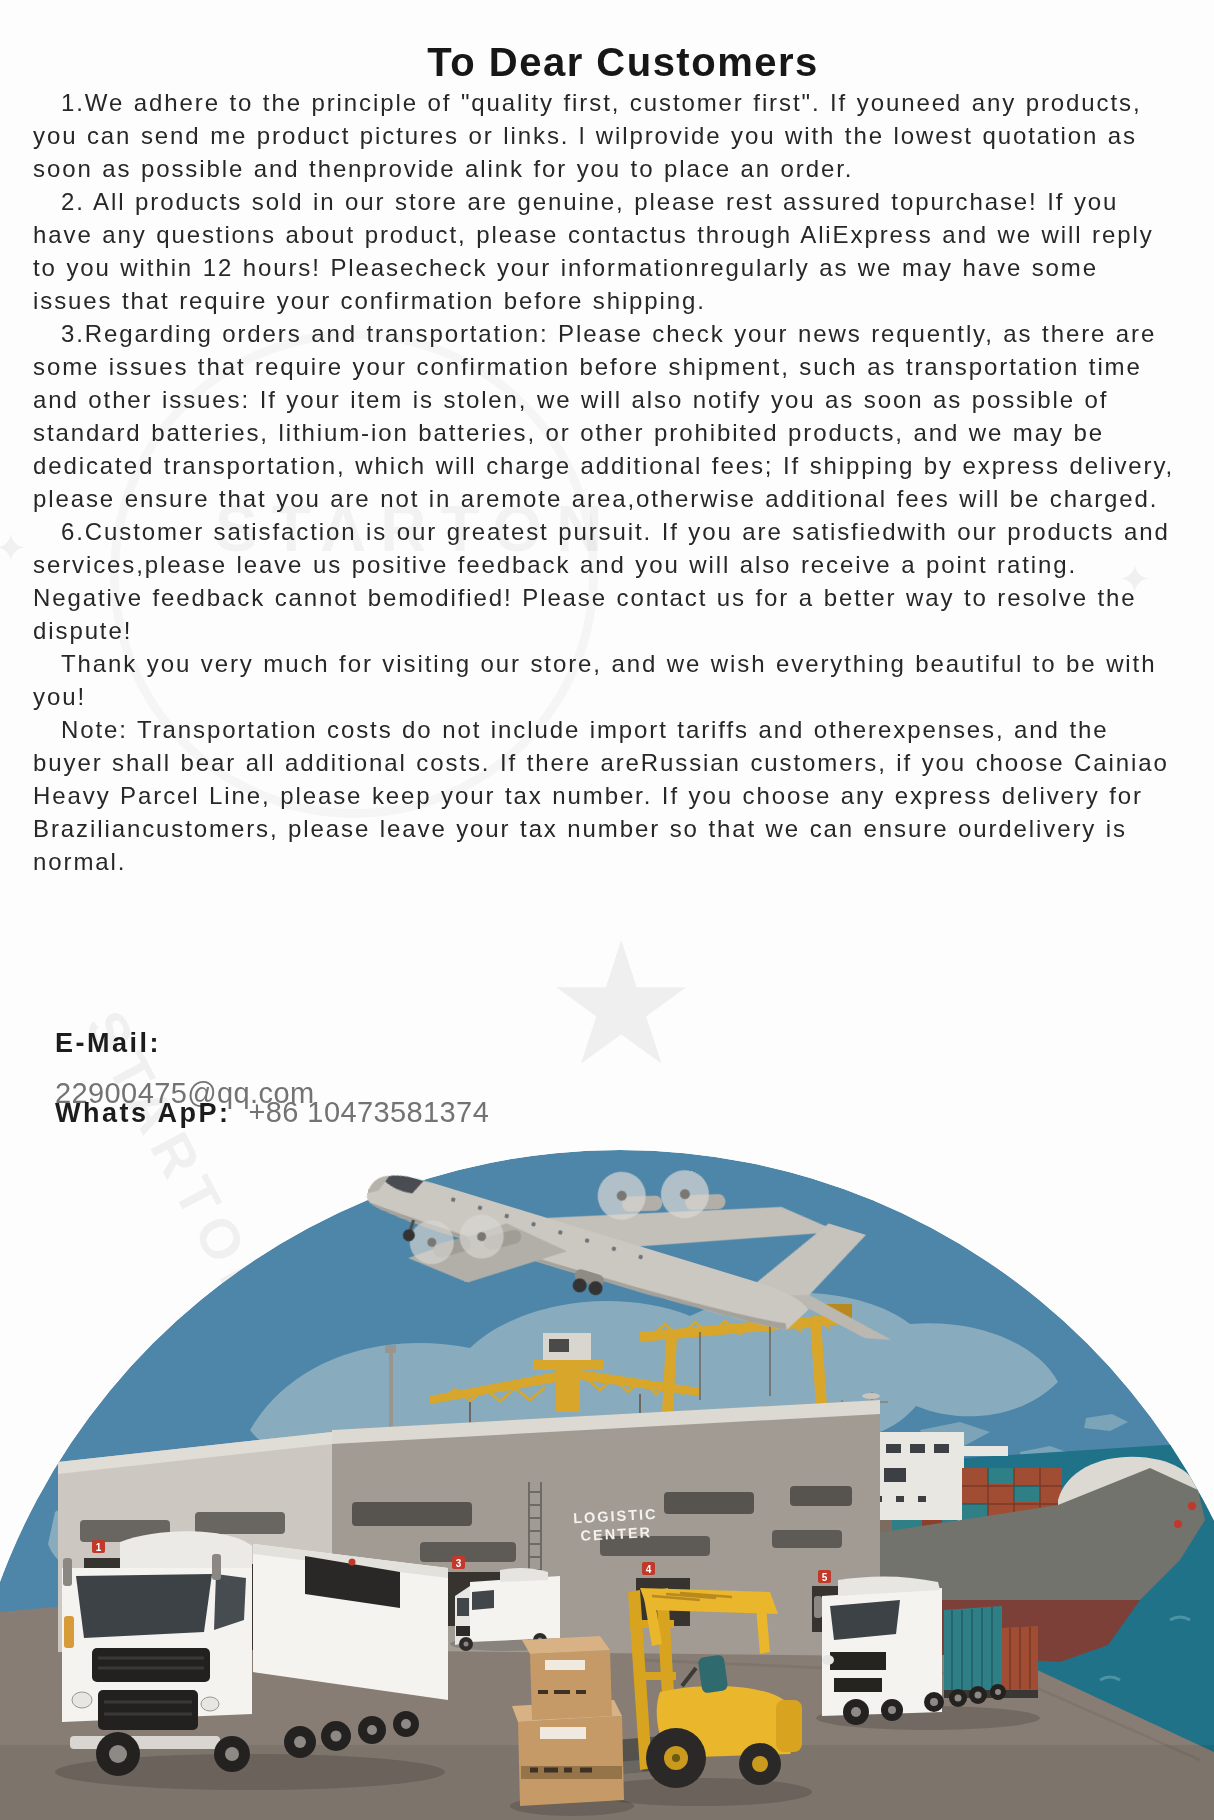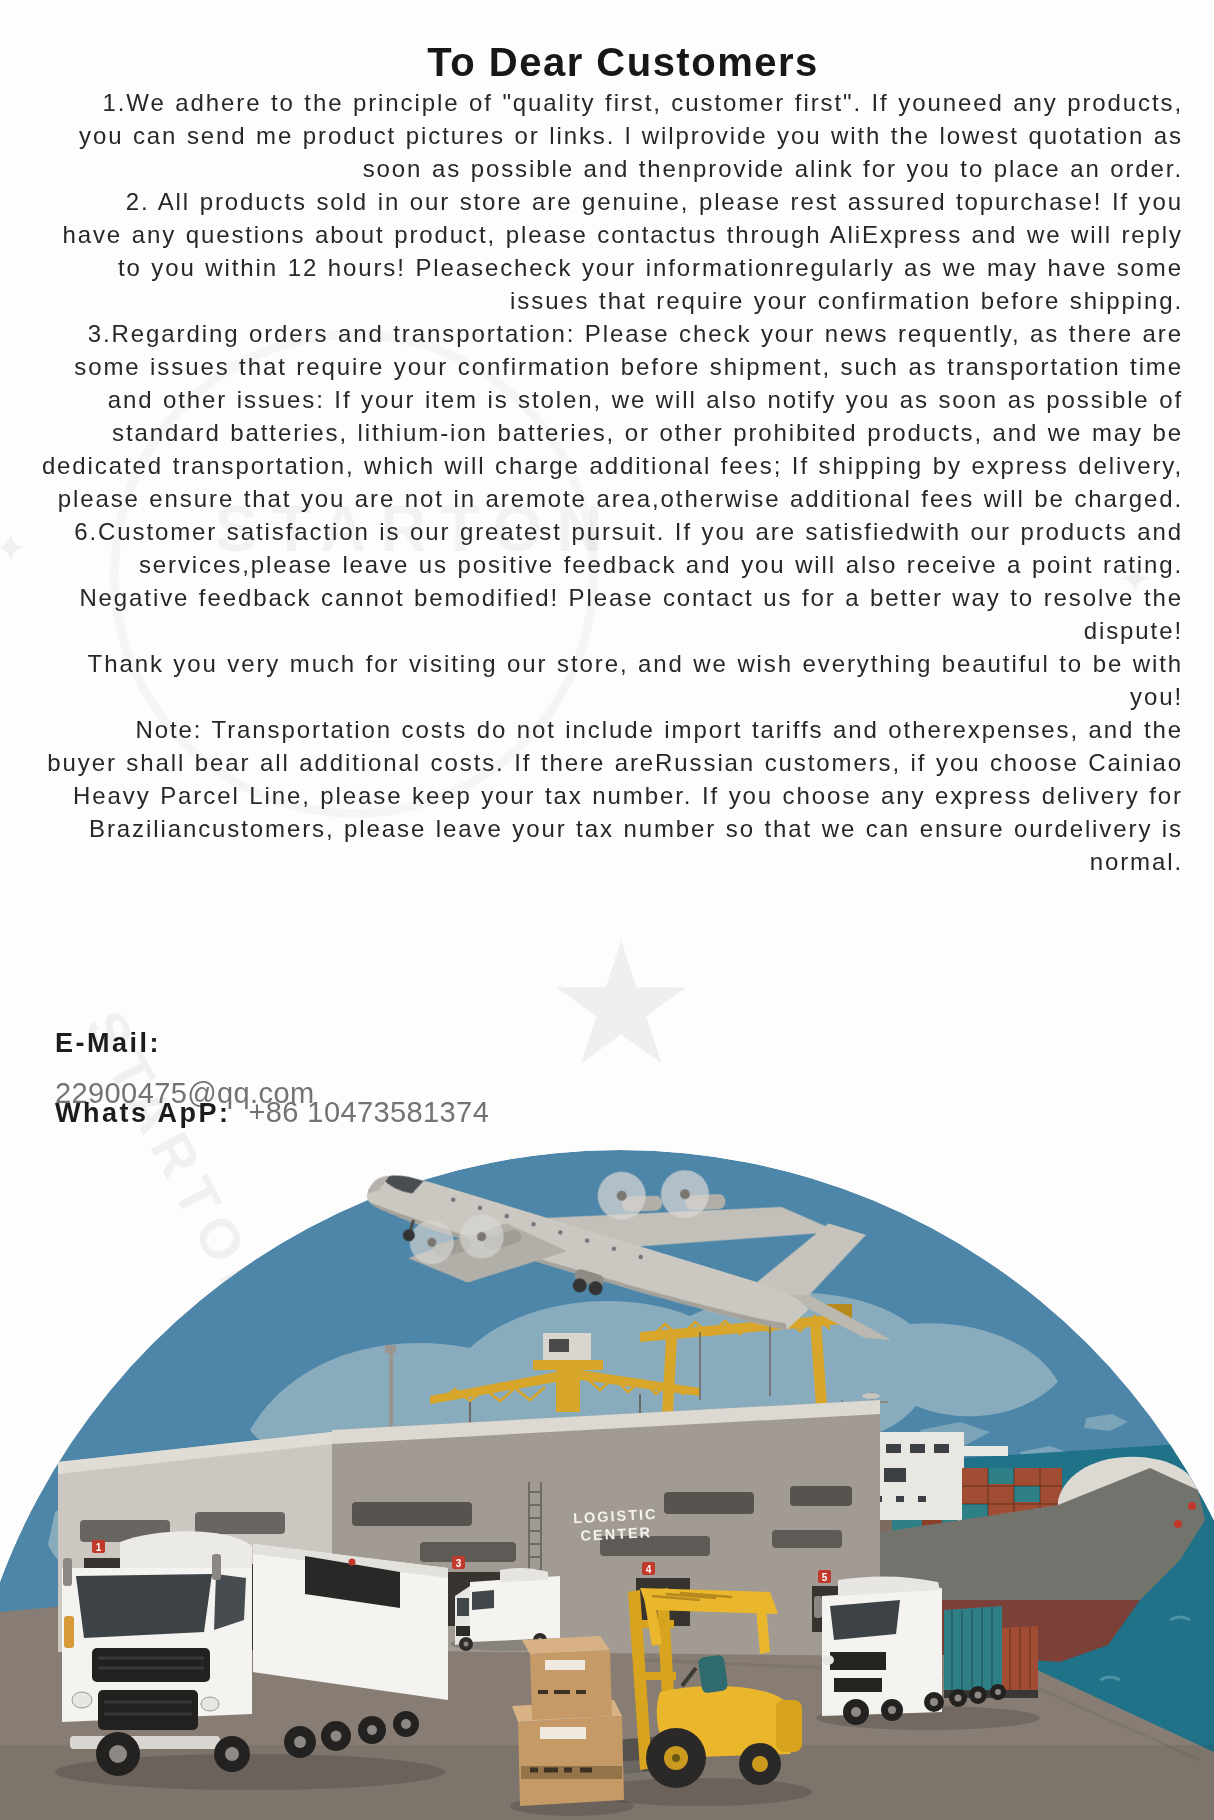--- a/index.html
+++ b/index.html
@@ -9,21 +9,21 @@
   .wm{position:absolute;color:rgba(0,0,0,0.05);pointer-events:none;white-space:nowrap;}
   .wm-outline{top:492px;left:215px;font-size:64px;font-weight:700;letter-spacing:14px;color:rgba(0,0,0,0.045);}
   .wm-diag{top:1000px;left:130px;font-size:56px;font-weight:600;letter-spacing:10px;transform:rotate(62deg);transform-origin:left top;}
   .wm-star{top:905px;left:545px;font-size:170px;color:rgba(0,0,0,0.055);}
   .wm-diamond{font-size:40px;color:rgba(0,0,0,0.05);}
   .wm-d1{top:525px;left:-6px;} .wm-d2{top:556px;left:1118px;}
   .wm-circle{position:absolute;top:330px;left:110px;width:470px;height:470px;border:9px solid rgba(0,0,0,0.03);border-radius:50%;pointer-events:none;}
   
   .title{position:absolute;top:24px;left:0;width:100%;text-align:center;font-size:40px;font-weight:700;
          letter-spacing:1.5px;color:#171717;margin:16px;}
-  .notice{position:absolute;top:86px;left:33px;width:1150px;text-align:right;}
+  .notice{position:absolute;top:86px;left:33px;width:1150px;}
   .para{margin:0;font-size:24px;line-height:33px;letter-spacing:1.9px;word-spacing:1px;text-indent:28px;color:#272727;}
   
   .contact-row{position:absolute;left:55px;display:flex;align-items:baseline;gap:18px;}
   .row-email{top:1028px;flex-direction:column;} .row-wa{top:1096px;}
   .clabel{font-size:27px;font-weight:700;letter-spacing:2.5px;color:#1c1c1c;}
   .cvalue{font-size:29px;font-weight:400;letter-spacing:0.4px;color:#737373;}
   
   .illus{position:absolute;left:0;top:1100px;width:1214px;height:720px;}
 </style>
 </head>

